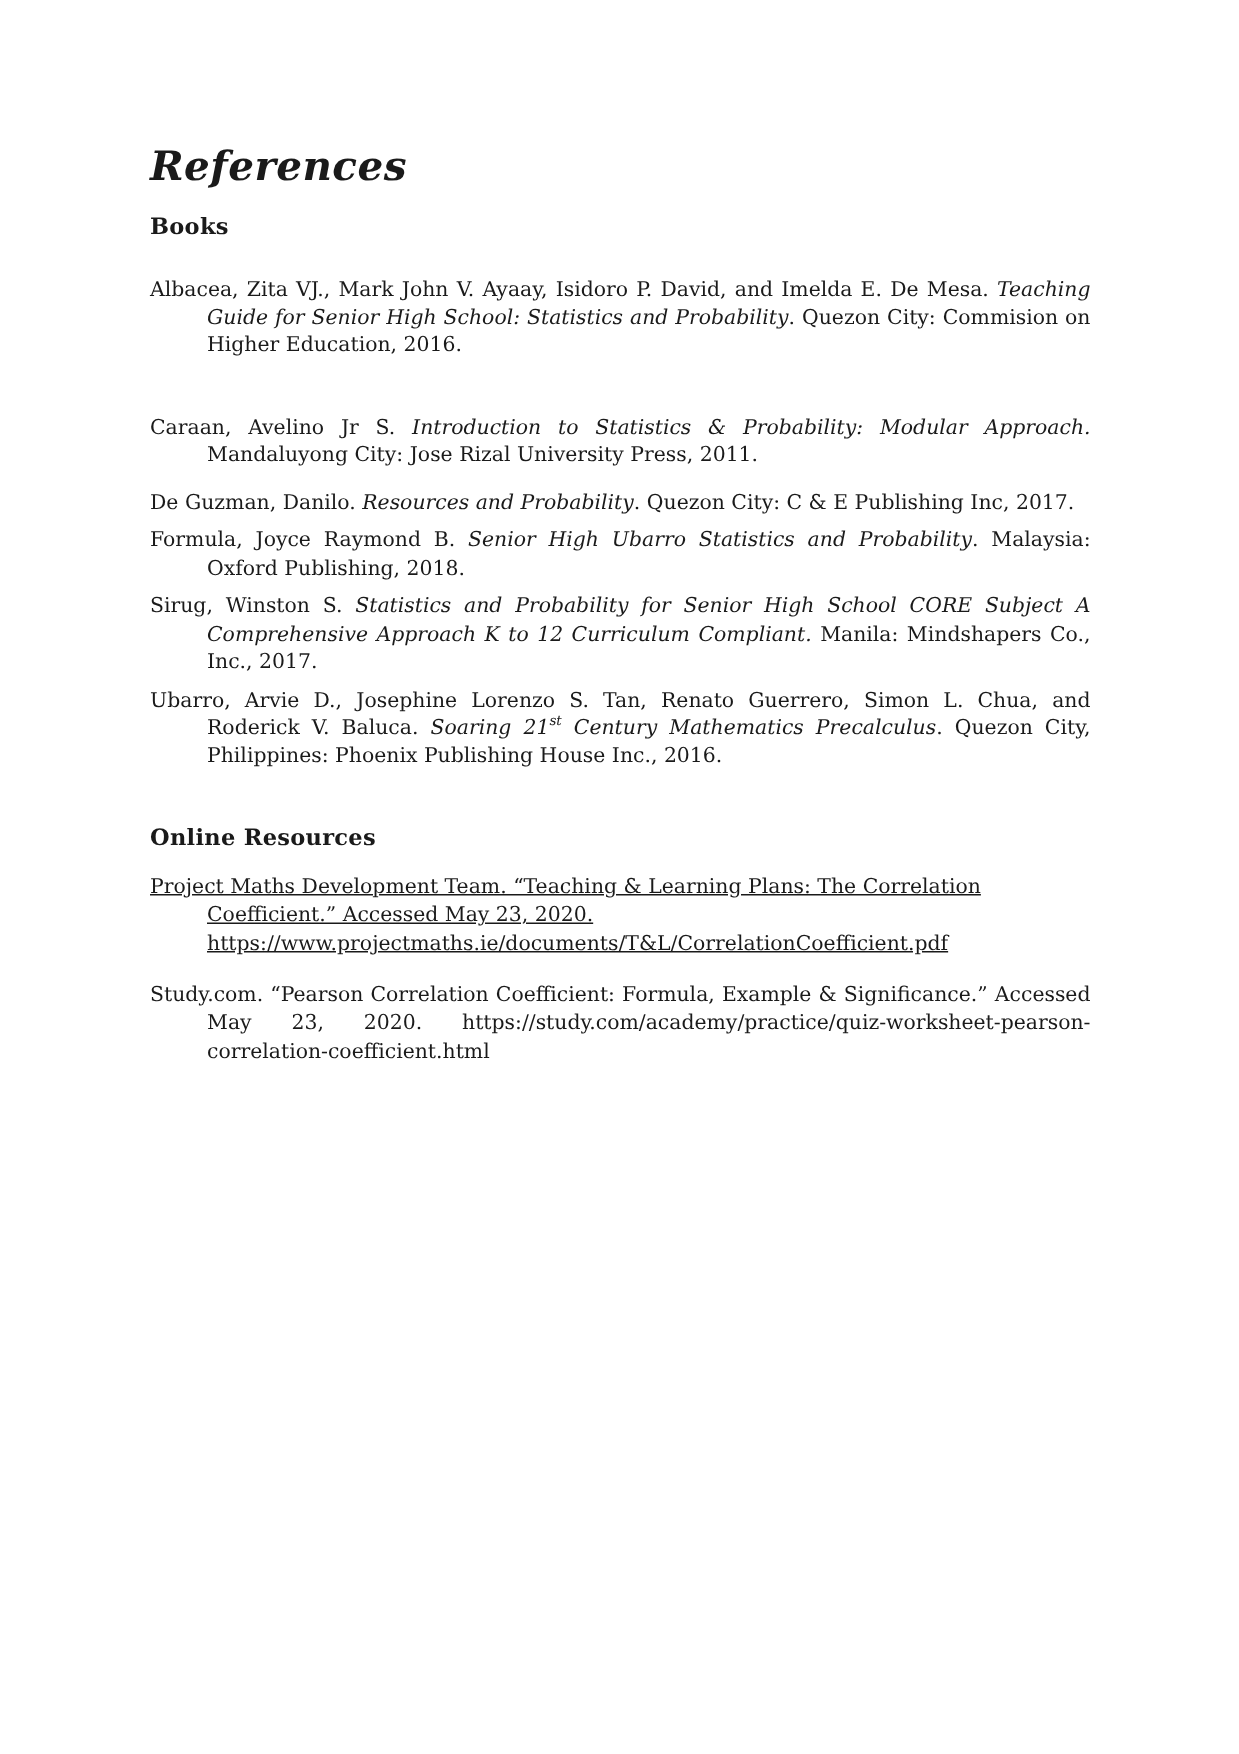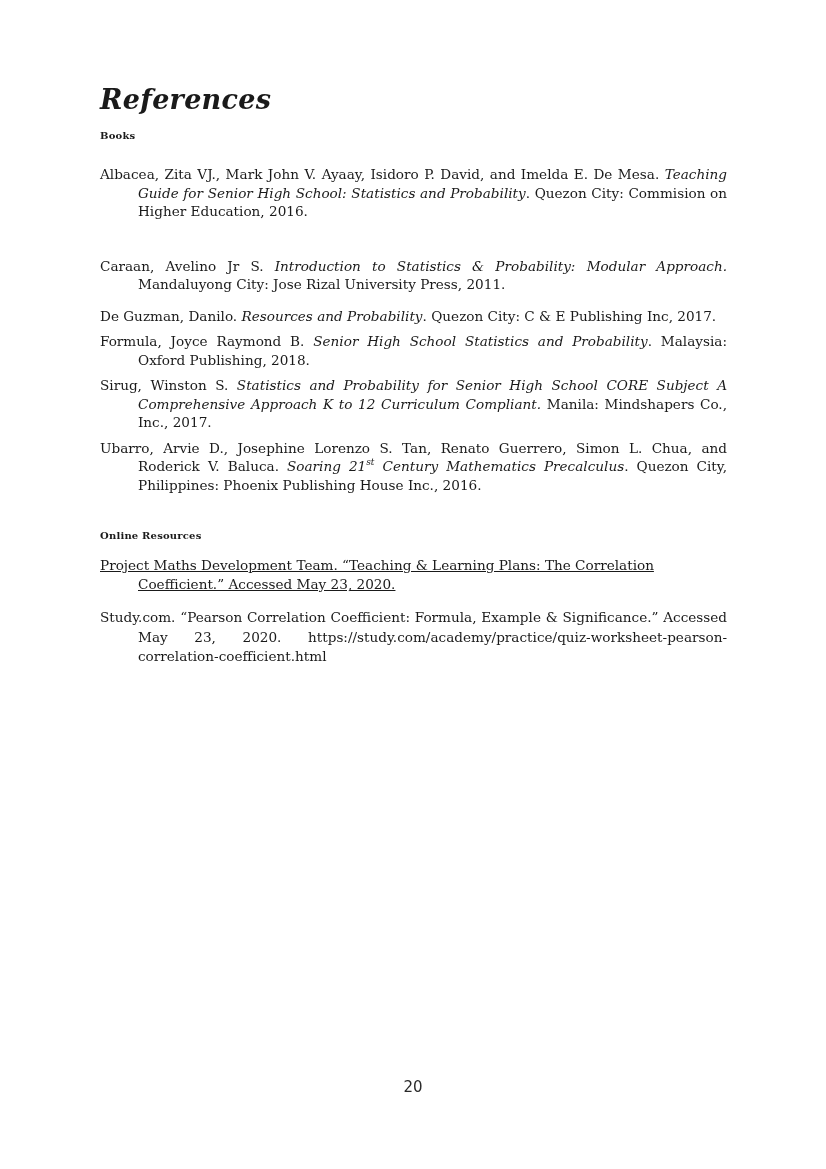--- a/index.html
+++ b/index.html
@@ -19,28 +19,28 @@
     position: absolute;
     inset: 0;
   }
   .content {
     padding: 84px 99px 0 100px; 
   }
   .doc-title {
     font-size: 27px;
     font-weight: bold;
     font-style: italic;
-    margin: 0 0 15px 0;
+    margin: 12px 0 15px 0;
     letter-spacing: 0.3px;
   }
   .section {
     margin: 0;
   }
   .section-heading {
-    font-size: 10px;
+    font-size: 15px;
     font-weight: bold;
     margin: 0;
     letter-spacing: 0.2px;
   }
   .section:nth-of-type(1) .section-heading { margin-bottom: 24px; }
   .section:nth-of-type(2) { margin-top: 36px; }
   .section:nth-of-type(2) .section-heading { margin-bottom: 15px; }
   .entry {
     font-size: 13.6px;
     line-height: 18.5px;
@@ -82,25 +82,24 @@
 
 <div class="page">
   <div class="content">
     <h1 class="doc-title">References</h1>
     <div>
         <section class="section">
           <h2 class="section-heading">Books</h2>
           <p class="entry justify"><span>Albacea, Zita VJ., Mark John V. Ayaay, Isidoro P. David, and Imelda E. De Mesa. </span><span class="italic">Teaching Guide for Senior High School: Statistics and Probability</span><span>. Quezon City: Commision on Higher Education, 2016.</span></p>
           <p class="entry justify"><span>Caraan, Avelino Jr S. </span><span class="italic">Introduction to Statistics &amp; Probability: Modular Approach.</span><span> Mandaluyong City: Jose Rizal University Press, 2011.</span></p>
           <p class="entry justify"><span>De Guzman, Danilo. </span><span class="italic">Resources and Probability</span><span>. Quezon City: C &amp; E Publishing Inc, 2017.</span></p>
-          <p class="entry justify"><span>Formula, Joyce Raymond B. </span><span class="italic">Senior High School Statistics and Probability</span><span>. Malaysia: Oxford Publishing, 2018.</span></p>
+          <p class="entry justify"><span>Formula, Joyce Raymond B. </span><span class="italic">Senior High Ubarro Statistics and Probability</span><span>. Malaysia: Oxford Publishing, 2018.</span></p>
           <p class="entry justify"><span>Sirug, Winston S. </span><span class="italic">Statistics and Probability for Senior High School CORE Subject A Comprehensive Approach K to 12 Curriculum Compliant.</span><span> Manila: Mindshapers Co., Inc., 2017.</span></p>
           <p class="entry justify"><span>Ubarro, Arvie D., Josephine Lorenzo S. Tan, Renato Guerrero, Simon L. Chua, and Roderick V. Baluca. </span><span class="italic">Soaring 21</span><sup class="italic">st</sup><span class="italic"> Century Mathematics Precalculus</span><span>. Quezon City, Philippines: Phoenix Publishing House Inc., 2016.</span></p>
         </section>
         <section class="section">
           <h2 class="section-heading">Online Resources</h2>
-          <p class="entry left"><span>Project Maths Development Team. “Teaching &amp; Learning Plans: The Correlation</span><br><span>Coefficient.” Accessed May 23, 2020.</span><br></p>
+          <p class="entry left"><span>Project Maths Development Team. “Teaching &amp; Learning Plans: The Correlation</span><br><span>Coefficient.” Accessed May 23, 2020.</span><br><span>https://www.projectmaths.ie/documents/T&amp;L/CorrelationCoefficient.pdf</span></p>
           <p class="entry justify"><span>Study.com. “Pearson Correlation Coefficient: Formula, Example &amp; Significance.” Accessed May 23, 2020. https://study.com/academy/practice/quiz-worksheet-pearson-correlation-coefficient.html</span></p>
         </section>
       </div>
   </div>
-  <div class="page-number">20</div>
 </div>
 
 </body></html>

